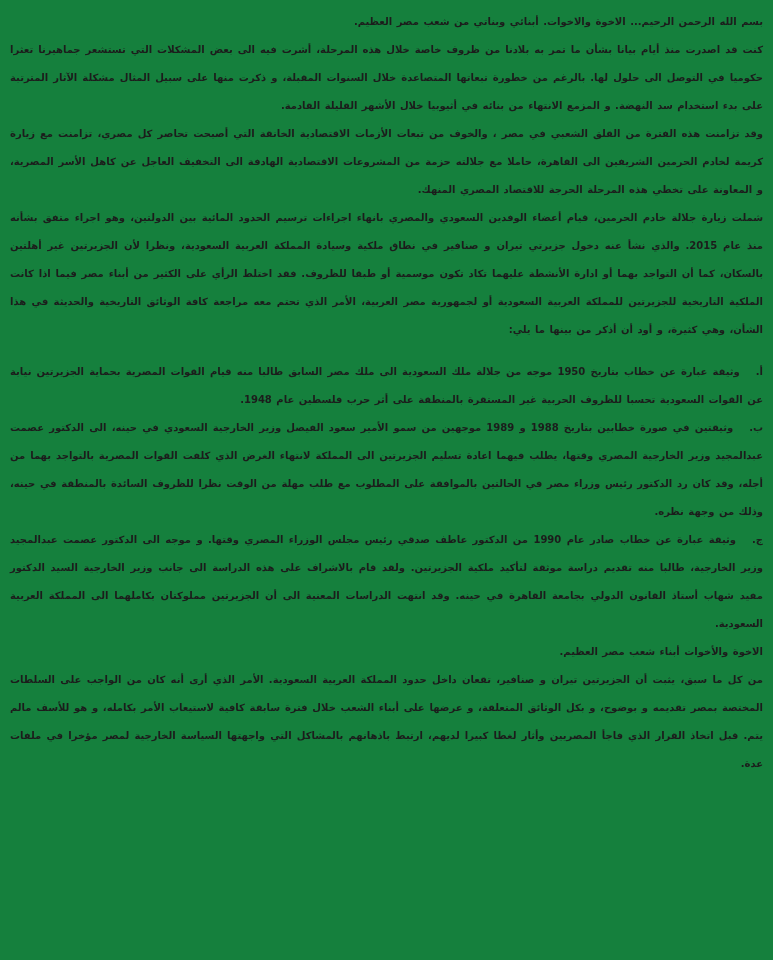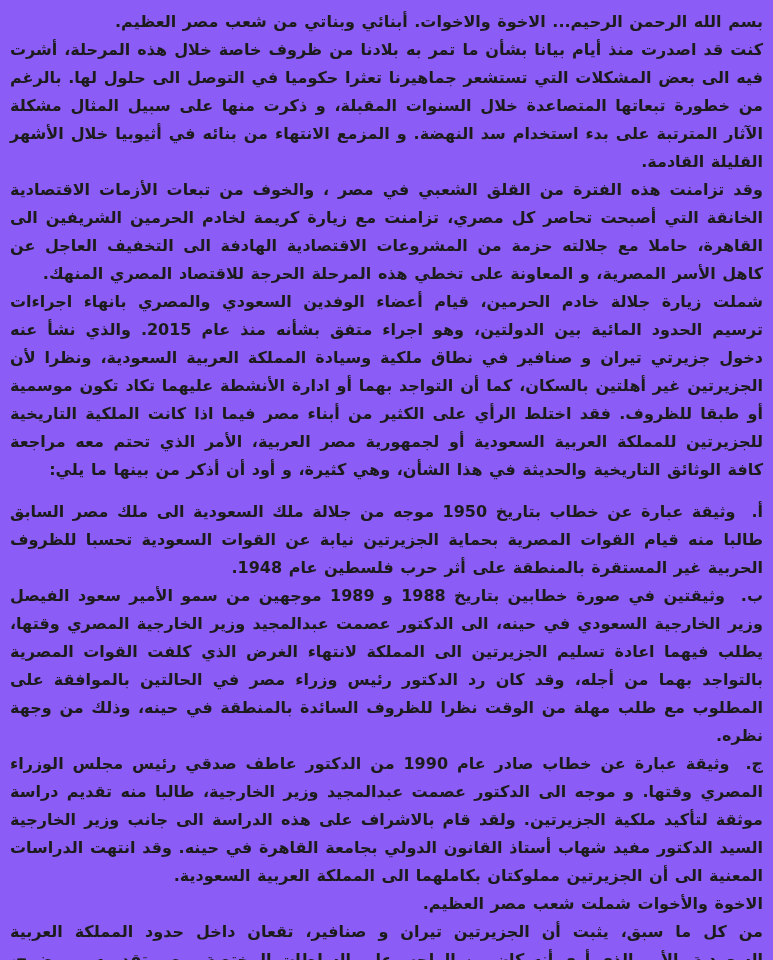--- a/index.html
+++ b/index.html
@@ -7,26 +7,26 @@
     padding: 0;
     background: #ffffff;
   }
   .page {
     position: relative;
     width: 773px;
     height: 960px;
     box-sizing: border-box;
     margin: 0 auto;
     padding: 8px 10px 0 10px;
-    background: #8b5cf6;
+    background: #15803d;
     color: #1c1c1c;
     direction: rtl;
     font-family: "DejaVu Sans", sans-serif;
     font-weight: 700;
-    font-size: 16px;
+    font-size: 10px;
     overflow: hidden;
   }
   .page p {
     margin: 0;
     line-height: 28px;
     text-align: justify;
     text-align-last: right;
     word-spacing: 1px;
   }
   .basmala {
@@ -65,17 +65,17 @@
     <p class="list-item">
       <span class="marker">ب.</span><span>وثيقتين في صورة خطابين بتاريخ 1988 و 1989 موجهين من سمو الأمير سعود الفيصل وزير الخارجية السعودي في حينه، الى الدكتور عصمت عبدالمجيد وزير الخارجية المصري وقتها، يطلب فيهما اعادة تسليم الجزيرتين الى المملكة لانتهاء الغرض الذي كلفت القوات المصرية بالتواجد بهما من أجله، وقد كان رد الدكتور رئيس وزراء مصر في الحالتين بالموافقة على المطلوب مع طلب مهلة من الوقت نظرا للظروف السائدة بالمنطقة في حينه، وذلك من وجهة نظره.</span>
     </p>
 
     <p class="list-item">
       <span class="marker">ج.</span><span>وثيقة عبارة عن خطاب صادر عام 1990 من الدكتور عاطف صدقي رئيس مجلس الوزراء المصري وقتها. و موجه الى الدكتور عصمت عبدالمجيد وزير الخارجية، طالبا منه تقديم دراسة موثقة لتأكيد ملكية الجزيرتين. ولقد قام بالاشراف على هذه الدراسة الى جانب وزير الخارجية السيد الدكتور مفيد شهاب أستاذ القانون الدولي بجامعة القاهرة في حينه. وقد انتهت الدراسات المعنية الى أن الجزيرتين مملوكتان بكاملهما الى المملكة العربية السعودية.</span>
     </p>
 
   </div>
 
-  <p class="address">الاخوة والأخوات شملت شعب مصر العظيم.</p>
+  <p class="address">الاخوة والأخوات أبناء شعب مصر العظيم.</p>
 
   <p class="closing">من كل ما سبق، يثبت أن الجزيرتين تيران و صنافير، تقعان داخل حدود المملكة العربية السعودية. الأمر الذي أرى أنه كان من الواجب على السلطات المختصة بمصر تقديمه و بوضوح، و بكل الوثائق المتعلقة، و عرضها على أبناء الشعب خلال فترة سابقة كافية لاستيعاب الأمر بكامله، و هو للأسف مالم يتم. قبل اتخاذ القرار الذي فاجأ المصريين وأثار لغطا كبيرا لديهم، ارتبط باذهانهم بالمشاكل التي واجهتها السياسة الخارجية لمصر مؤخرا في ملفات عدة.</p>
 
 </div>
 
 </body></html>

